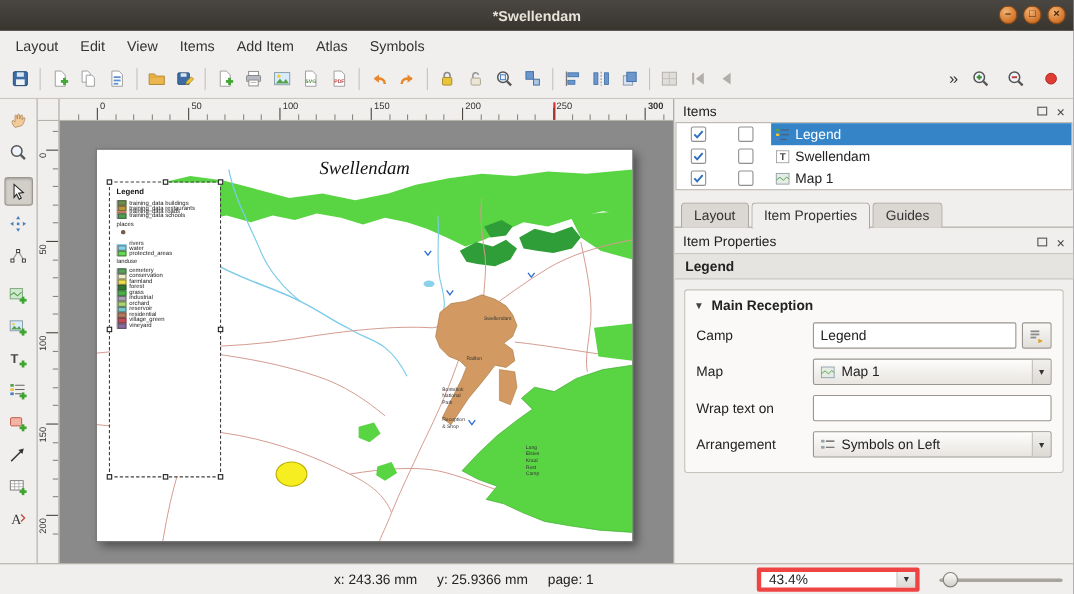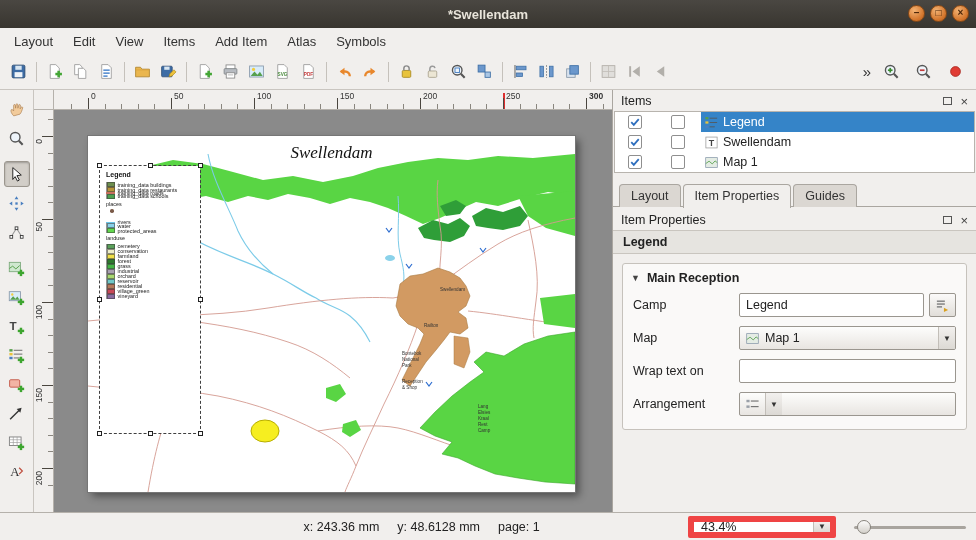--- a/index.html
+++ b/index.html
@@ -103,21 +103,21 @@
   .dd-btn { width:27px; height:24px; flex:none; border:1px solid #9a968f; border-radius:2px; background:linear-gradient(#fbfaf9,#e1ded9); display:flex; align-items:center; justify-content:center; }
   .combo { height:24px; border:1px solid #9a968f; border-radius:2px; background:linear-gradient(#fdfdfc,#e8e5e1); display:flex; align-items:center; gap:5px; padding-left:5px; overflow:hidden; }
   .combo-ic { width:15px; height:15px; flex:none; }
   .combo-text { flex:1; font-size:12.5px; color:#222; white-space:nowrap; }
   .combo-arrow { width:17px; align-self:stretch; flex:none; display:flex; align-items:center; justify-content:center; font-size:8px; color:#333; border-left:1px solid #c2beb8; background:linear-gradient(#f2f0ee,#dcd9d4); }
   .check-row { display:flex; align-items:center; gap:8px; }
 
   
   .statusbar { height:28px; flex:none; background:#f1efed; border-top:1px solid #b5b1ab; display:flex; align-items:center; padding:0 10px; gap:18px; color:#222; }
   .sb-spacer { flex:1.35; } .sb-spacer2 { flex:0.55; }
-  .zoom-combo { display:flex; align-items:center; height:22px; width:148px; flex:none; border:6px solid #ef4444; border-radius:2px; background:#fff; overflow:hidden; }
+  .zoom-combo { display:flex; align-items:center; height:22px; width:148px; flex:none; border:4px solid #ef4444; border-radius:2px; background:#fff; overflow:hidden; }
   .zoom-value { flex:1; padding:0 7px; font-size:12.5px; }
   .slider { position:relative; width:112px; height:22px; flex:none; }
   .slider-track { position:absolute; left:0; right:0; top:10px; height:3px; background:#a8a49e; border-radius:2px; }
   .slider-knob { position:absolute; left:3px; top:4px; width:14px; height:14px; border-radius:50%; background:linear-gradient(#fbfbfa,#d4d1cb); border:1px solid #87837c; }
 </style>
 </head>
 <body>
 
 <div class="window">
 
@@ -789,34 +789,35 @@
             <input class="text-input" value="" style="">
 
             <label>Arrangement</label>
             <div class="combo">
               <svg class="combo-ic" viewBox="0 0 16 16">
                   <rect x="1.5" y="3" width="3.4" height="2.6" fill="#9aa0a8"></rect>
                   <line x1="6.2" y1="4.3" x2="14.5" y2="4.3" stroke="#555" stroke-width="1"></line>
                   <rect x="1.5" y="9" width="3.4" height="2.6" fill="#9aa0a8"></rect>
                   <line x1="6.2" y1="10.3" x2="14.5" y2="10.3" stroke="#555" stroke-width="1"></line>
                 </svg>
+              <span class="combo-text">Symbols on Left</span>
               <span class="combo-arrow">▼</span>
             </div>
 
 
           </div>
         </div>
       </div>
     </div>
   </div>
 
   <div class="statusbar">
     <div class="sb-spacer"></div>
     <span>x: 243.36 mm</span>
-    <span>y: 48.6128 mm</span>
+    <span>y: 25.9366 mm</span>
     <span>page: 1</span>
     <div class="sb-spacer2"></div>
     <div class="zoom-combo">
       <span class="zoom-value">43.4%</span>
       <span class="combo-arrow">▼</span>
     </div>
     <div class="slider">
       <div class="slider-track"></div>
       <div class="slider-knob"></div>
     </div>

